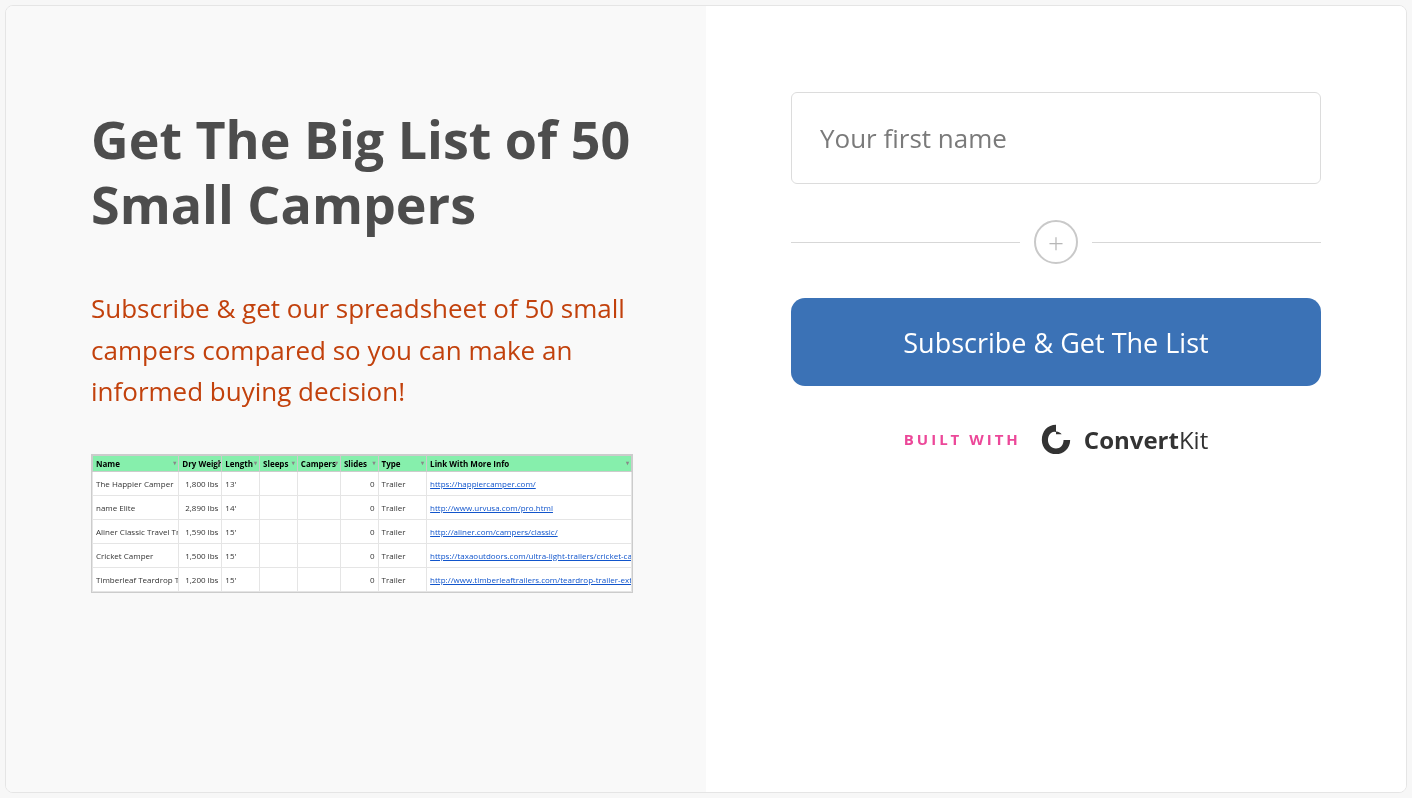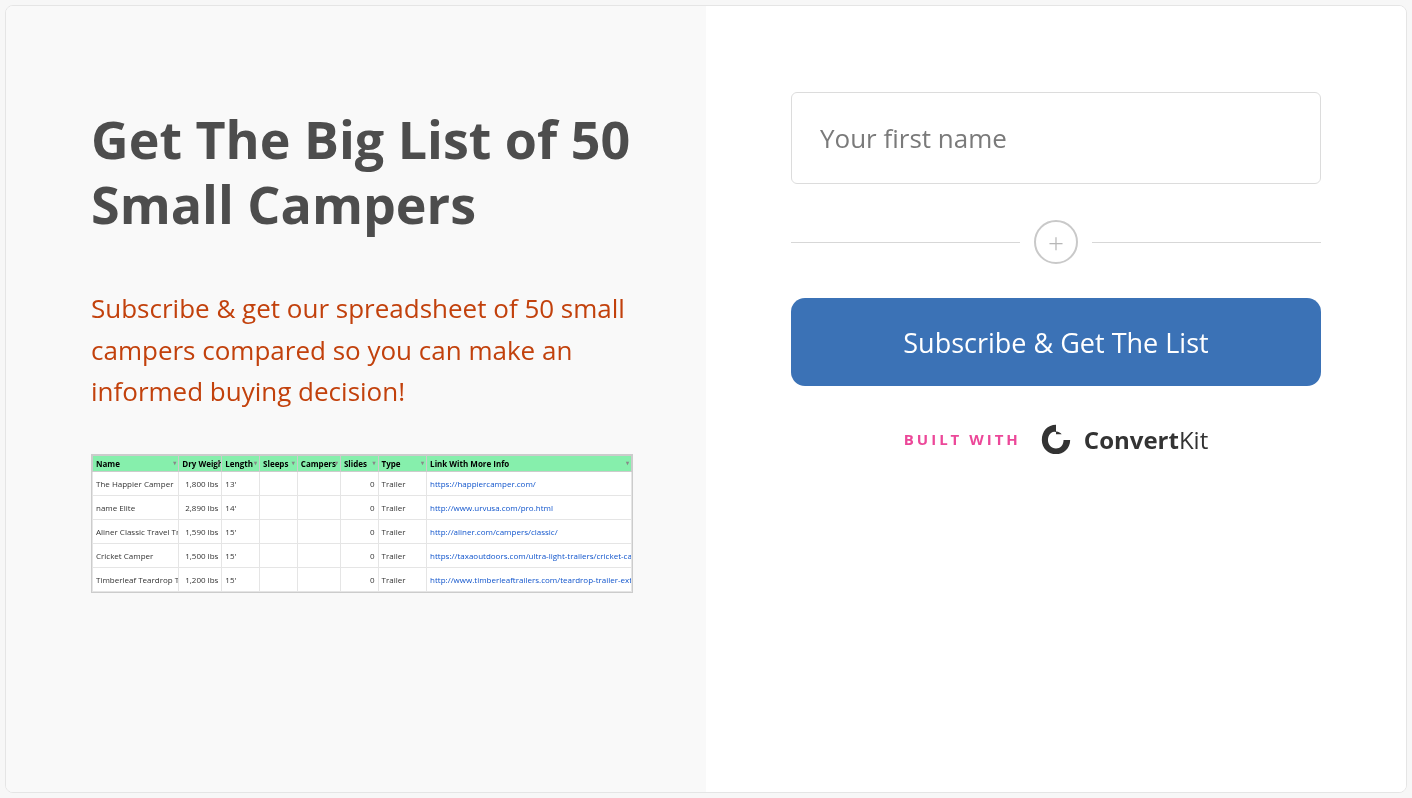--- a/index.html
+++ b/index.html
@@ -97,20 +97,21 @@
       border: 1px solid #e5e5e5;
       padding: 6px 3px;
       color: #333;
       overflow: hidden;
       white-space: nowrap;
       text-overflow: clip;
     }
 
     .spreadsheet-preview td.link-cell {
       color: #1155cc;
+      text-decoration: underline;
     }
 
     .spreadsheet-preview td.num {
       text-align: right;
     }
 
     .text-input {
       width: 100%;
       height: 92px;
       border: 1px solid #dcdcdc;

